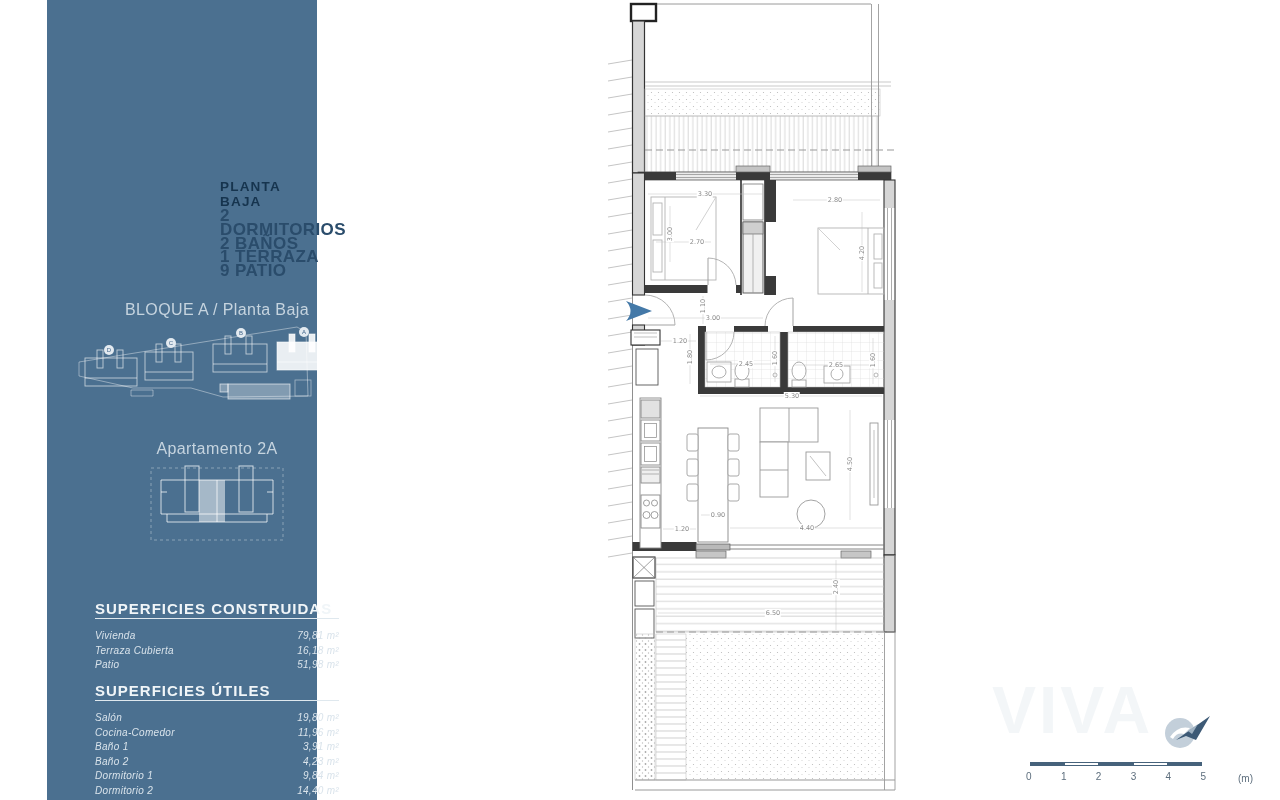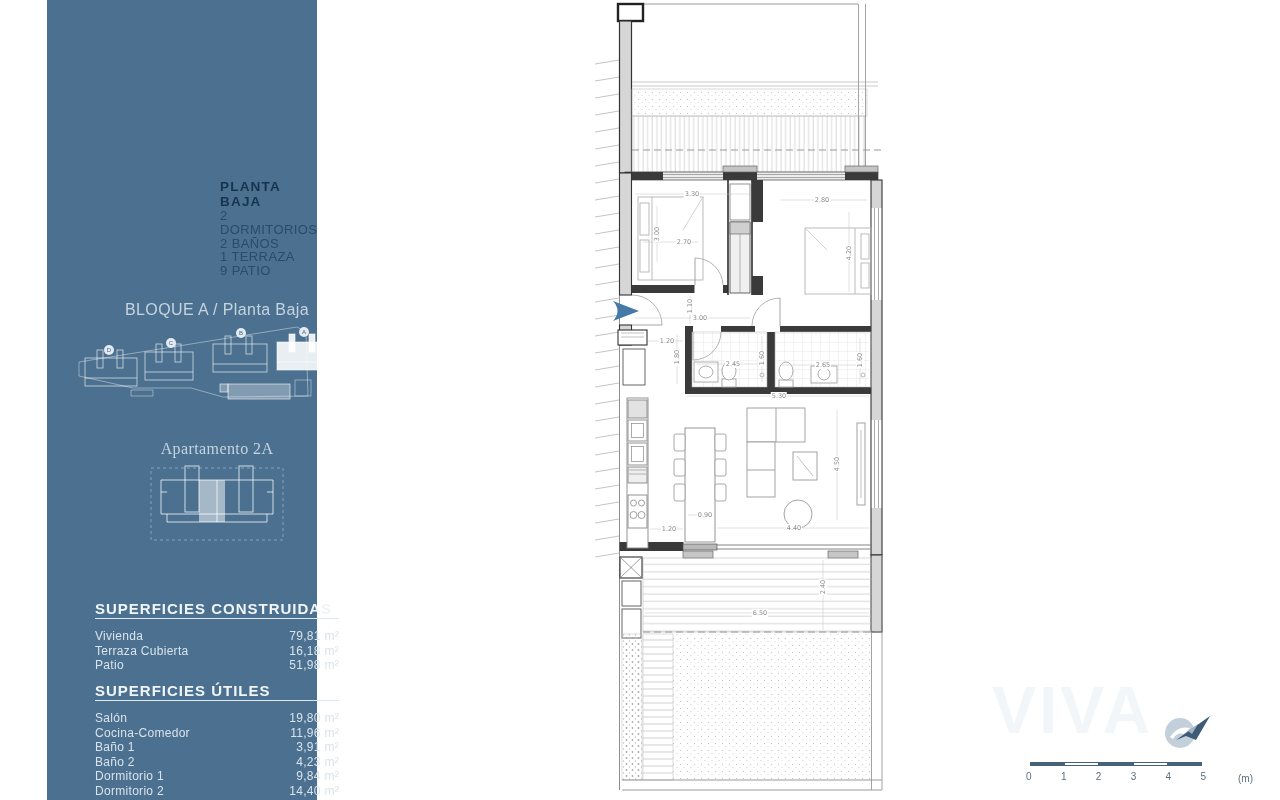--- a/index.html
+++ b/index.html
@@ -3,33 +3,33 @@
 <meta charset="utf-8">
 <style>
   html,body{margin:0;padding:0;}
   .page{position:relative;width:1280px;height:800px;background:#ffffff;overflow:hidden;
         font-family:"Liberation Sans",sans-serif;}
   
   .sidebar{position:absolute;left:7px;top:0;width:270px;height:800px;background:#4b7090;margin-left:40px;}
   .sb-title{position:absolute;left:173px;top:179px;font-size:13.5px;font-weight:bold;
             letter-spacing:1.2px;color:#16344e;margin:0;}
   .sb-features{position:absolute;left:173px;top:209px;margin:0;padding:0;list-style:none;
-               font-size:13px;line-height:13.8px;letter-spacing:.4px;color:#2a4c6b;font-weight:400;}
+               font-size:17px;line-height:13.8px;letter-spacing:.4px;color:#2a4c6b;font-weight:700;}
   .sb-caption{position:absolute;left:50px;width:240px;text-align:center;font-size:16px;
               letter-spacing:.4px;color:#c6d4df;}
   .cap-block{top:301px;}
-  .cap-apt{top:440px;font-family:Liberation Serif, serif;}
+  .cap-apt{top:440px;}
   .sb-svg{position:absolute;}
   .tbl-head{position:absolute;left:48px;width:244px;font-size:15px;font-weight:600;
             letter-spacing:1px;color:#f0f5f8;}
   .tbl-rule{position:absolute;left:48px;width:244px;height:1px;background:#dfe8ee;}
-  .tbl{position:absolute;left:48px;width:244px;font-size:12px;color:#d9e3eb;letter-spacing:.3px;}
+  .tbl{position:absolute;left:48px;width:244px;font-size:10px;color:#d9e3eb;letter-spacing:.3px;font-style:italic;}
   .srow{display:flex;justify-content:space-between;height:14.5px;line-height:14.5px;}
   
-  .plan{position:absolute;left:595px;top:0;width:310px;height:800px;}
+  .plan{position:absolute;left:608px;top:0;width:310px;height:800px;}
   .plan svg{position:absolute;left:0;top:0;}
   .dim{position:absolute;font-size:6.5px;color:#8a8a8a;background:#fff;padding:0 1px;
        white-space:nowrap;font-family:"DejaVu Sans",sans-serif;}
   
   .watermark{position:absolute;left:992px;top:672px;font-size:66px;font-weight:bold;
              letter-spacing:3px;color:rgba(100,135,165,0.08);}
   .logo{position:absolute;left:1158px;top:710px;}
   .scalebar{position:absolute;left:1030px;top:762px;width:200px;}
   .segs{display:flex;width:172px;height:4px;}
   .seg{width:34.4px;height:4px;box-sizing:border-box;}

